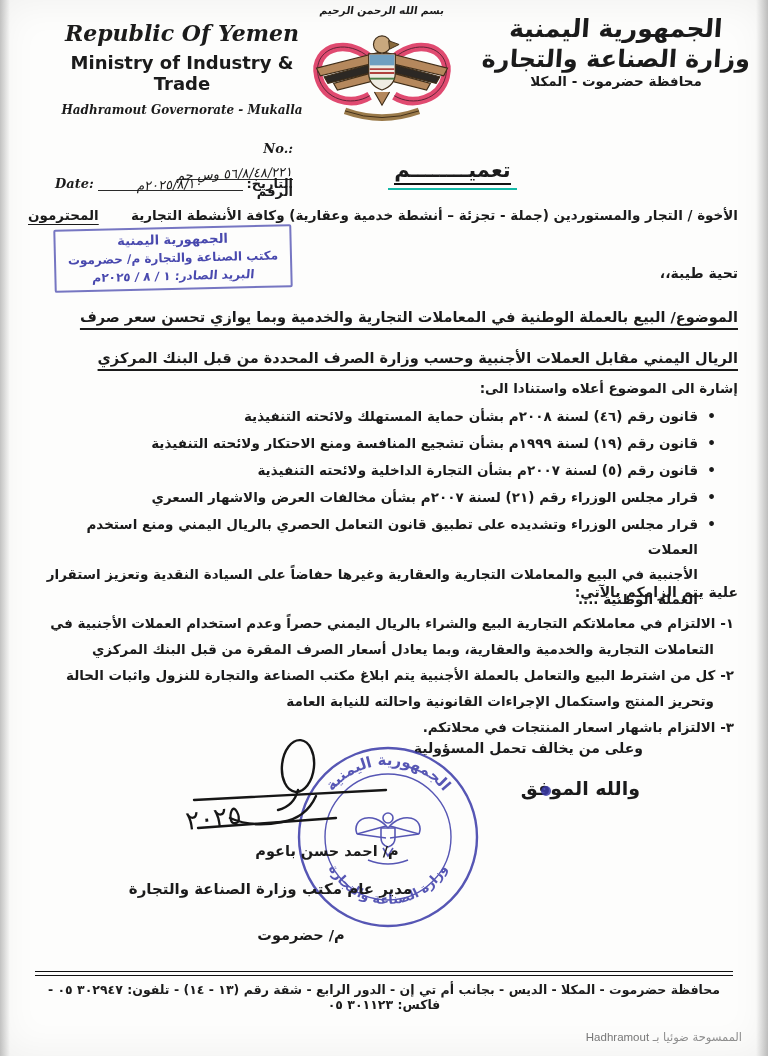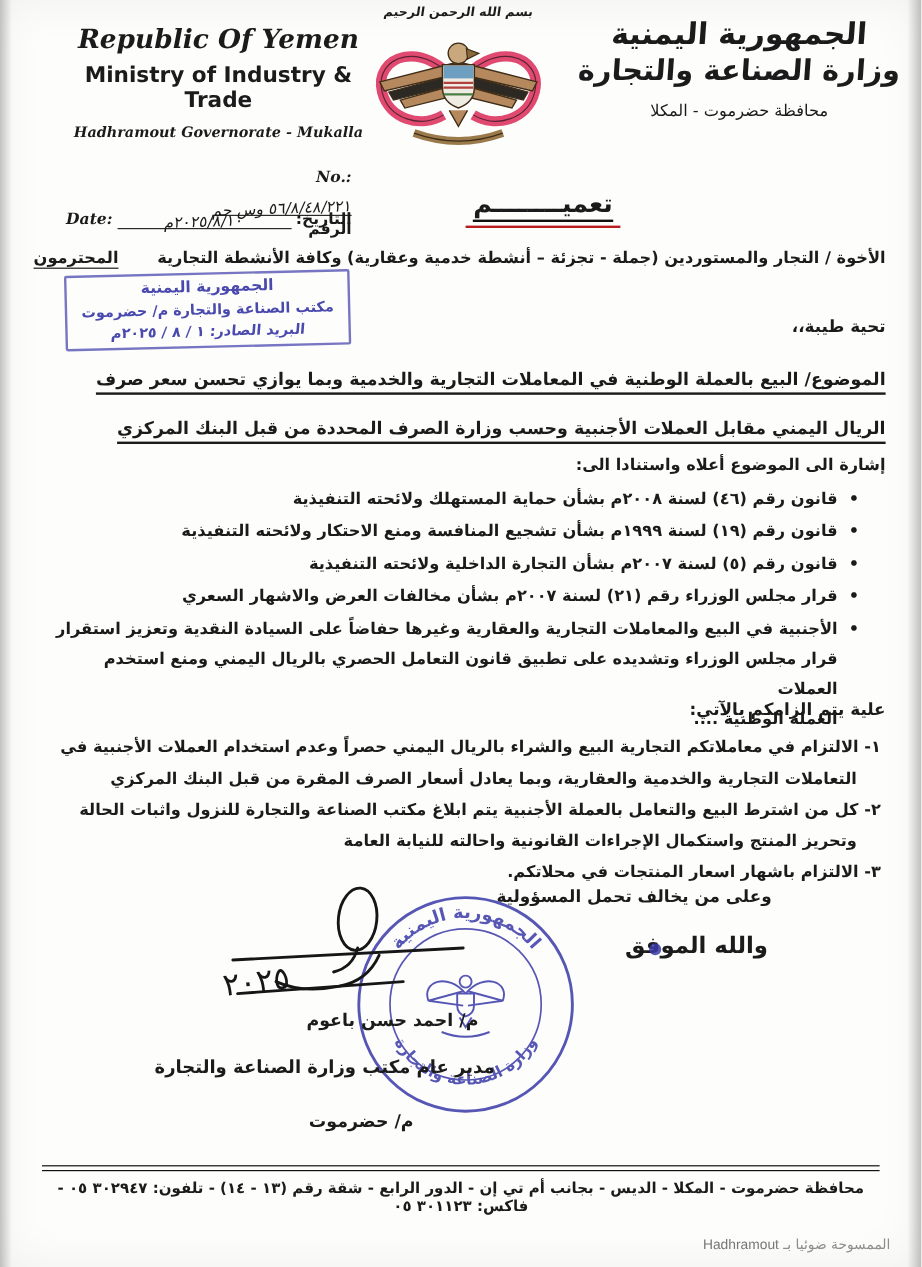--- a/index.html
+++ b/index.html
@@ -16,32 +16,32 @@
   
   .hdr-left{left:48px;top:20px;width:268px;text-align:center;}
   .hdr-left .l1{font-family:"DejaVu Serif",serif;font-style:italic;font-weight:bold;font-size:22px;}
   .hdr-left .l2{font-size:18px;font-weight:bold;margin-top:6px;}
   .hdr-left .l3{font-family:"DejaVu Serif",serif;font-style:italic;font-weight:bold;font-size:12px;margin-top:9px;}
   .emblem{left:298px;top:4px;width:168px;height:130px;text-align:center;}
   .emblem .basmala{font-size:10.5px;font-weight:bold;transform:skewX(-8deg);}
   .hdr-right{left:478px;top:14px;width:276px;text-align:center;}
   .hdr-right .l1{font-size:25px;font-weight:bold;transform:skewX(-4deg);}
   .hdr-right .l2{font-size:24px;font-weight:bold;margin-top:2px;transform:skewX(-4deg);}
-  .hdr-right .l3{font-size:13.5px;font-weight:normal;margin-top:12px;}
+  .hdr-right .l3{font-size:13.5px;font-weight:bold;margin-top:0;}
 
   
   .refrow{left:55px;width:238px;display:flex;align-items:flex-end;gap:4px;height:24px;}
   .refrow .en{font-family:"DejaVu Serif",serif;font-style:italic;font-weight:bold;font-size:13px;white-space:nowrap;}
   .refrow .val{flex:1;border-bottom:1.3px solid #2a2a2a;text-align:center;position:relative;}
   .refrow .hand{display:inline-block;font-size:13px;transform:rotate(-2deg) skewX(-10deg);white-space:nowrap;position:relative;top:3px;}
   .refrow .arl{font-size:13px;font-weight:bold;white-space:nowrap;direction:rtl;}
 
   
   .taameem{left:345px;top:158px;width:215px;text-align:center;}
-  .taameem .outer{display:inline-block;border-bottom:2px solid #b91c1c;padding:0 6px 3px;}
+  .taameem .outer{display:inline-block;border-bottom:2px solid #14b8a6;padding:0 6px 3px;}
   .taameem .inner{display:inline-block;border-bottom:2px solid #111;padding-bottom:1px;
                   font-size:21px;font-weight:bold;direction:rtl;}
 
   .addressee{left:28px;right:30px;top:207px;display:flex;direction:rtl;justify-content:space-between;
              font-size:13.5px;font-weight:bold;align-items:baseline;}
   .addressee .hon{text-decoration:underline;text-underline-offset:4px;margin-right:8px;white-space:nowrap;}
 
   .office-stamp{left:54px;top:227px;width:222px;transform:rotate(-1.4deg);
       border:2px solid rgba(58,58,168,.75);border-radius:2px;color:#3a3aa8;text-align:center;
       padding:3px 6px 5px;opacity:.92;direction:rtl;z-index:5;}
@@ -182,22 +182,22 @@
     <div class="bullet">
       <span>قانون رقم (١٩) لسنة ١٩٩٩م بشأن تشجيع المنافسة ومنع الاحتكار ولائحته التنفيذية</span>
     </div>
     <div class="bullet">
       <span>قانون رقم (٥) لسنة ٢٠٠٧م بشأن التجارة الداخلية ولائحته التنفيذية</span>
     </div>
     <div class="bullet">
       <span>قرار مجلس الوزراء رقم (٢١) لسنة ٢٠٠٧م بشأن مخالفات العرض والاشهار السعري</span>
     </div>
     <div class="bullet">
+      <span>قرار مجلس الوزراء وتشديده على تطبيق قانون التعامل الحصري بالريال اليمني ومنع استخدم العملات</span>
       <span>الأجنبية في البيع والمعاملات التجارية والعقارية وغيرها حفاضاً على السيادة النقدية وتعزيز استقرار</span>
-      <span>قرار مجلس الوزراء وتشديده على تطبيق قانون التعامل الحصري بالريال اليمني ومنع استخدم العملات</span>
       <span>العملة الوطنية ....</span>
     </div>
   </div>
 
   <div class="abs oblig-intro ar">علية يتم الزامكم بالآتي:</div>
   <div class="abs obligs ar">
     <div class="ob">
       <span>١- الالتزام في معاملاتكم التجارية البيع والشراء بالريال اليمني حصراً وعدم استخدام العملات الأجنبية في</span>
       <span class="cont">التعاملات التجارية والخدمية والعقارية، وبما يعادل أسعار الصرف المقرة من قبل البنك المركزي</span>
     </div>

